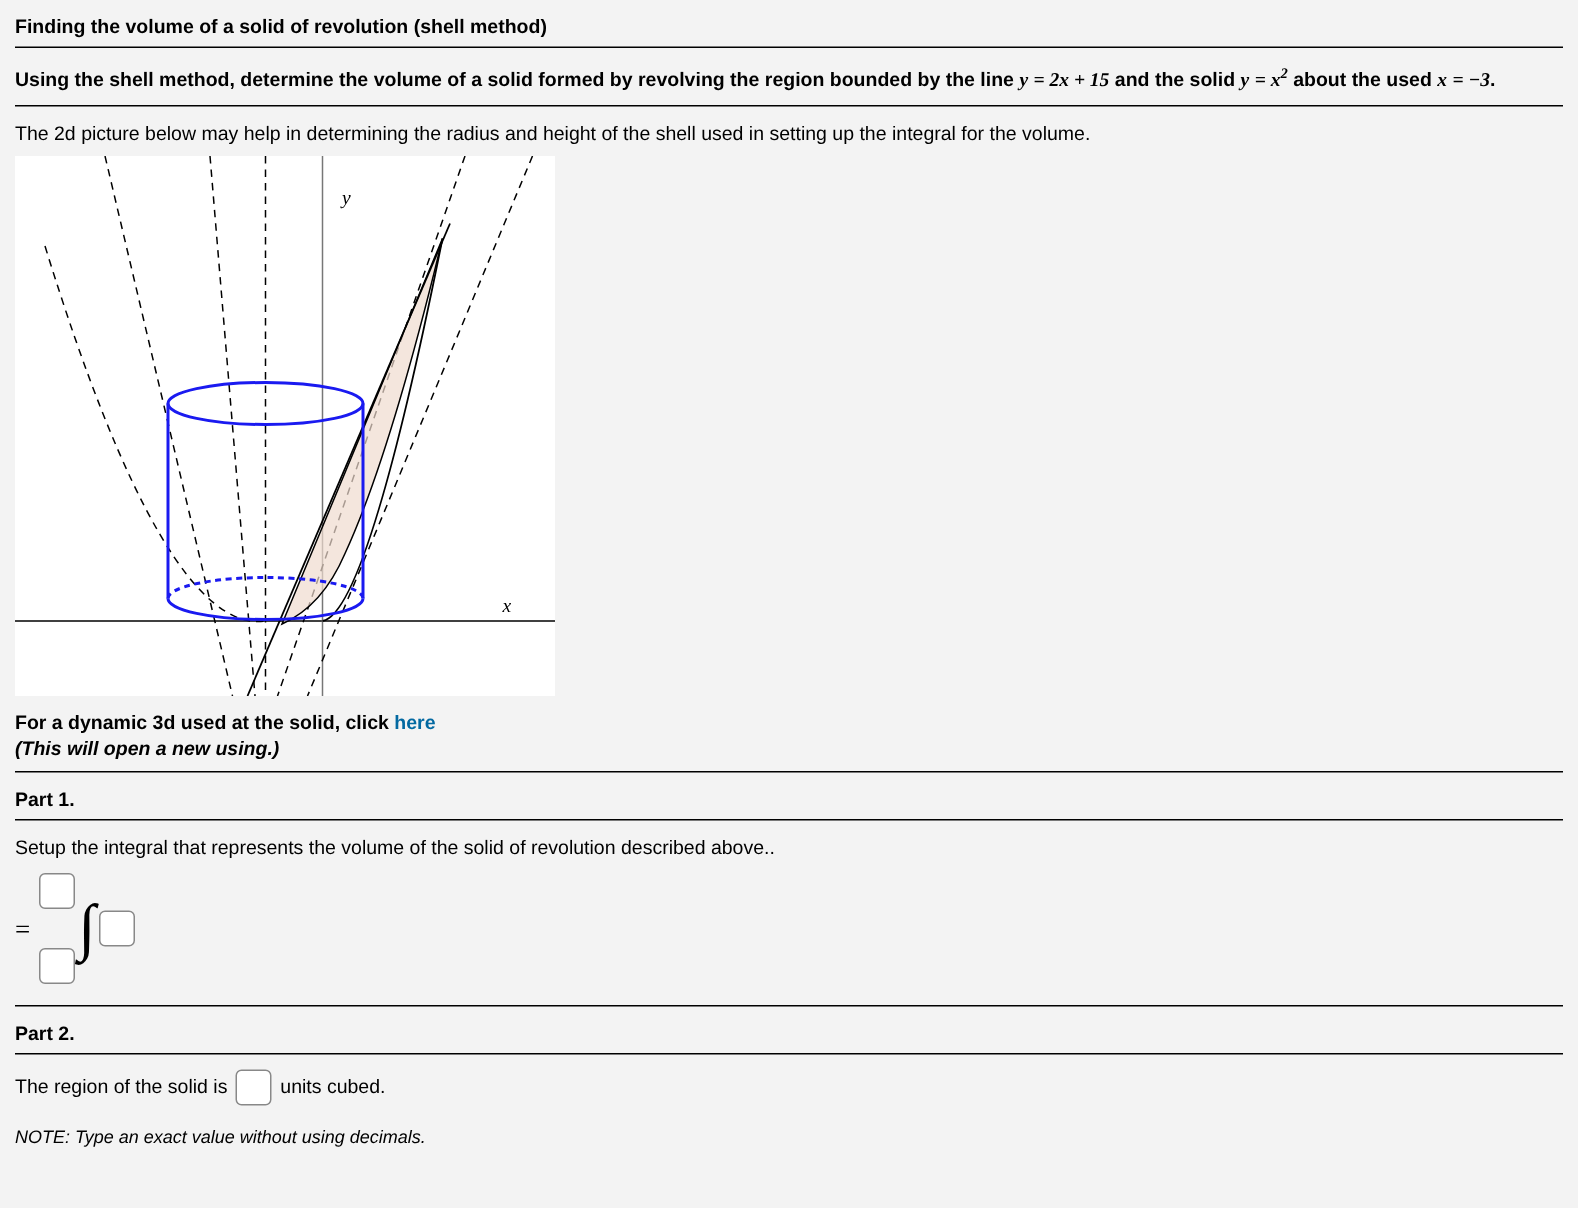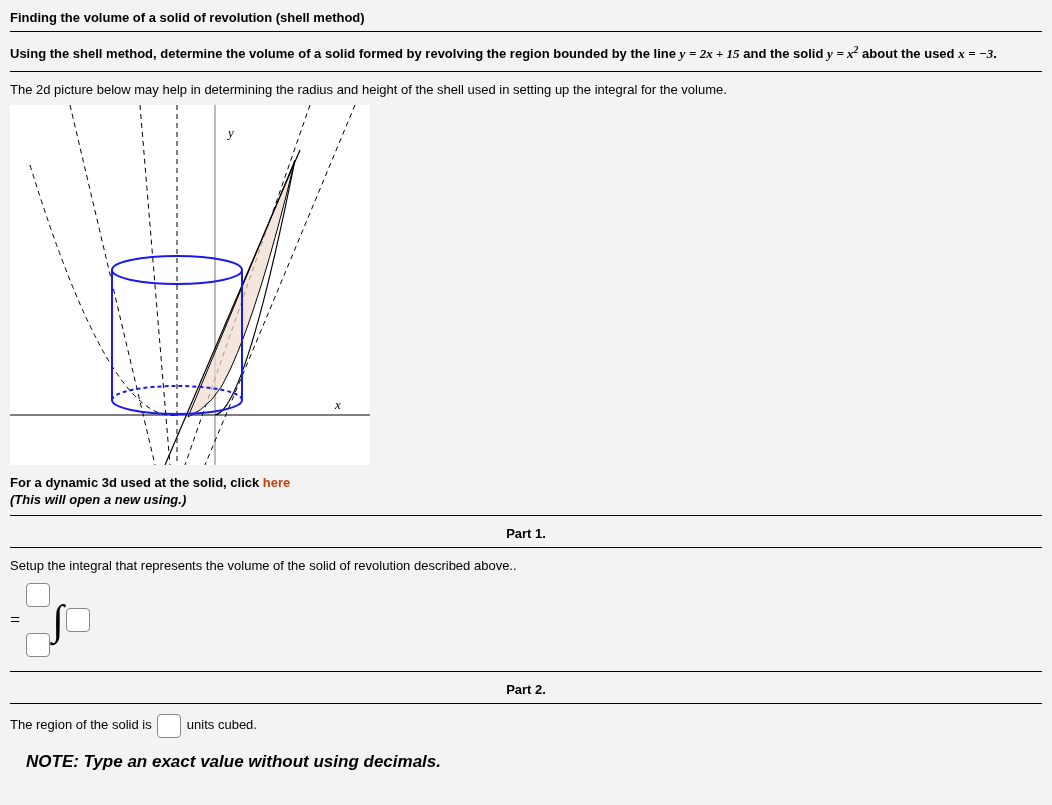--- a/index.html
+++ b/index.html
@@ -40,35 +40,34 @@
     height: 360px;
     background: #fff;
     margin: 8px 0 10px 0;
   }
   .link-line {
     font-weight: bold;
     font-size: 13px;
     margin: 6px 0 0 0;
   }
   .link-line a {
-    color: #c2410c;
+    color: #0369a1;
     text-decoration: none;
     cursor: pointer;
   }
   .italic-note {
     font-style: italic;
     font-weight: bold;
     font-size: 13px;
     margin: 2px 0 8px 0;
   }
   .part-label {
     font-weight: bold;
     font-size: 13px;
     margin: 10px 0 4px 0;
-    text-align: center;
   }
   .integral-row {
     display: flex;
     align-items: center;
     margin: 10px 0 14px 0;
     font-family: 'Times New Roman', serif;
   }
   .eq-sign {
     font-size: 18px;
     margin-right: 6px;
@@ -101,24 +100,24 @@
     vertical-align: middle;
     margin: 0 2px;
   }
   .int-sign {
     font-size: 42px;
     line-height: 0.9;
     margin: 0 2px 0 0;
     font-family: 'Times New Roman', serif;
   }
   .note-bottom {
-    font-weight: bold;
+    font-weight: normal;
     font-style: italic;
-    font-size: 17px;
-    margin: 14px 0 4px 16px;
+    font-size: 12px;
+    margin: 14px 0 4px 0;
   }
   sup { font-size: 0.75em; }
 </style>
 </head>
 <body>
 
 <div class="title">Finding the volume of a solid of revolution (shell method)</div>
 <hr class="hr">
 
 <div class="problem">

